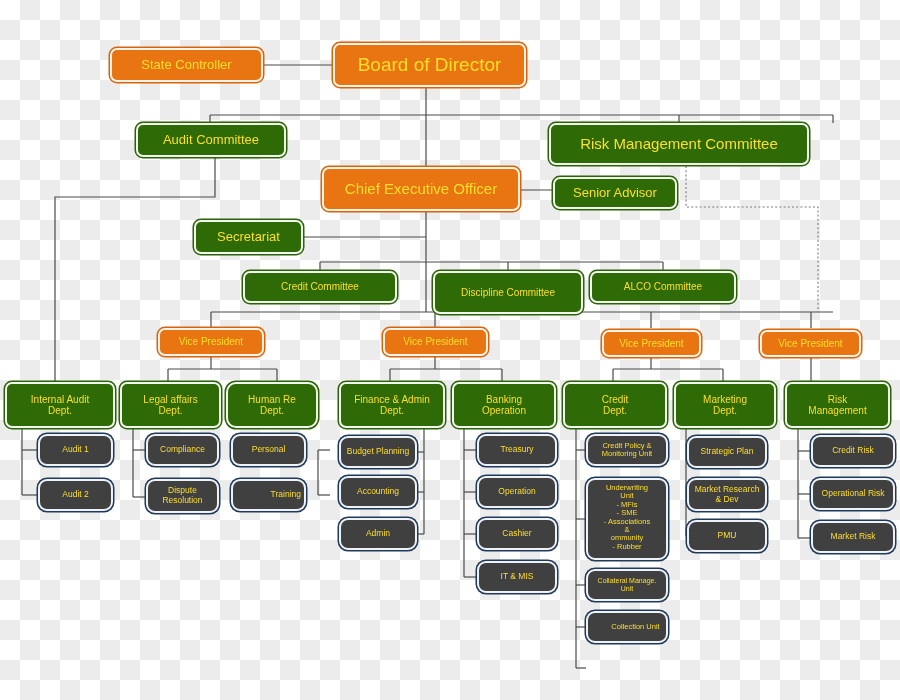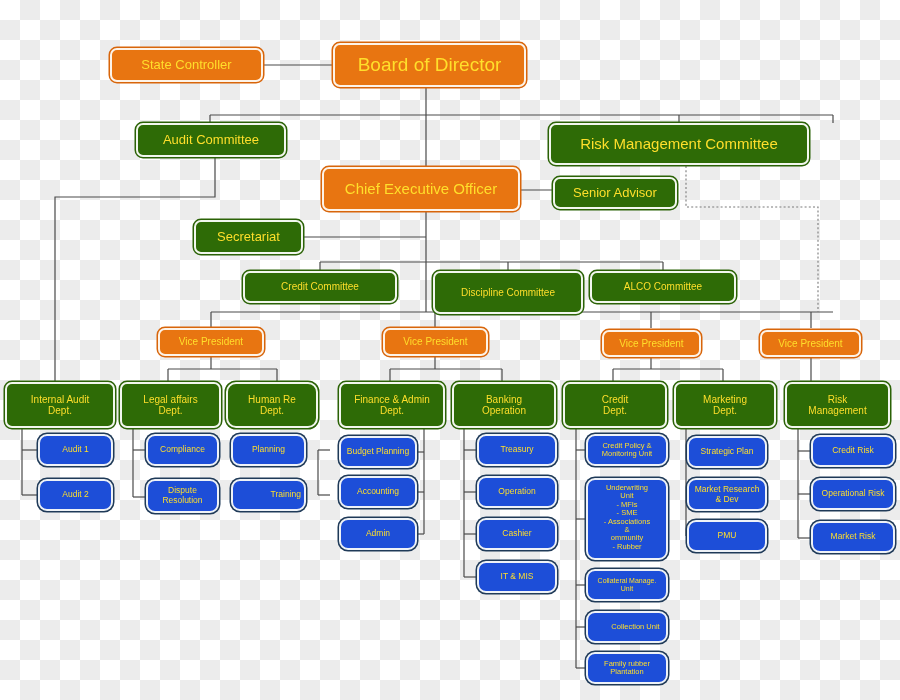--- a/index.html
+++ b/index.html
@@ -33,21 +33,21 @@
     box-shadow:0 0 0 1.5px #d8650a;
   }
   
   .green{
     background:#2e6b06;
     border:2px solid #f2f7ee;
     box-shadow:0 0 0 1.5px #2b6206;
   }
   
   .blue{
-    background:#1d4ed8;
+    background:#404040;
     border:2px solid #eef2f7;
     box-shadow:0 0 0 1.5px #1f3a58;
     border-radius:9px;
   }
 
   .fs-xl{font-size:19px;}
   .fs-lg{font-size:15px;}
   .fs-md{font-size:13px;}
   .fs-sm{font-size:10px;}
   .fs-xs{font-size:8.5px;}
@@ -248,21 +248,21 @@
 
   <div class="node blue fs-xs" style="left:146px;top:434px;width:73px;height:32px;">
     <span>Compliance</span>
   </div>
   <div class="node blue fs-xs" style="left:146px;top:479px;width:73px;height:34px;">
     <span>Dispute
 Resolution</span>
   </div>
 
   <div class="node blue fs-xs" style="left:231px;top:434px;width:75px;height:32px;">
-    <span>Planning</span>
+    <span>Personal</span>
   </div>
   <div class="node blue fs-xs" style="left:231px;top:479px;width:75px;height:32px;text-align:right;">
     <span>Training</span>
   </div>
 
   <div class="node blue fs-xs" style="left:339px;top:436px;width:78px;height:32px;">
     <span>Budget Planning</span>
   </div>
   <div class="node blue fs-xs" style="left:339px;top:476px;width:78px;height:32px;">
     <span>Accounting</span>
@@ -298,24 +298,20 @@
 ommunity
    - Rubber</span>
   </div>
   <div class="node blue fs-tiny" style="left:586px;top:569px;width:82px;height:32px;">
     <span>Collateral Manage.
 Unit</span>
   </div>
   <div class="node blue fs-xxs" style="left:586px;top:611px;width:82px;height:32px;padding-left:20px;">
     <span>Collection Unit</span>
   </div>
-  <div class="node blue fs-xxs" style="left:586px;top:652px;width:82px;height:32px;">
-    <span>Family rubber
-Plantation</span>
-  </div>
 
   <div class="node blue fs-xs" style="left:687px;top:436px;width:80px;height:32px;">
     <span>Strategic Plan</span>
   </div>
   <div class="node blue fs-xs" style="left:687px;top:478px;width:80px;height:33px;">
     <span>Market Research
 &amp; Dev</span>
   </div>
   <div class="node blue fs-xs" style="left:687px;top:520px;width:80px;height:32px;">
     <span>PMU</span>

